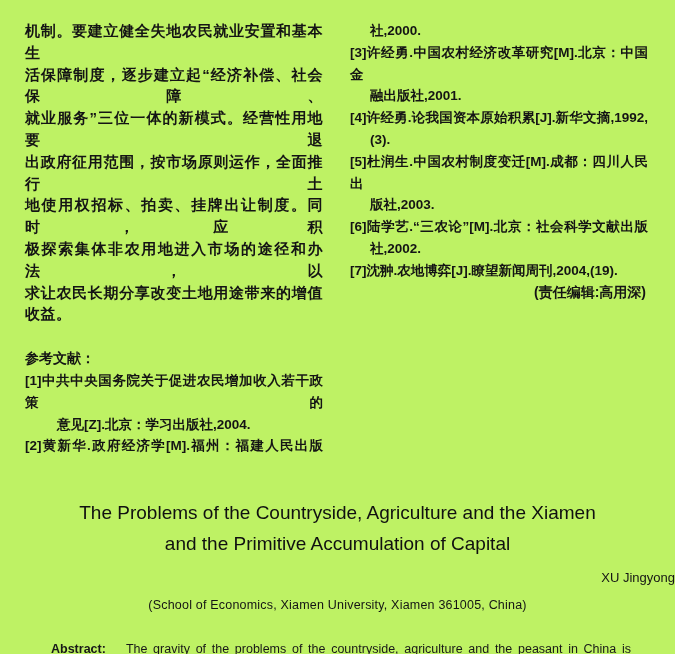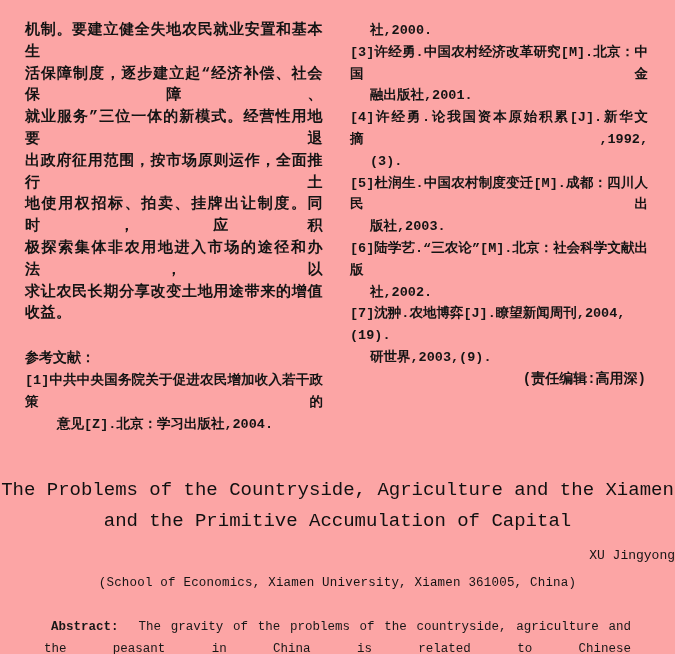--- a/index.html
+++ b/index.html
@@ -1,23 +1,23 @@
 <!DOCTYPE html>
 <html><head>
 <meta charset="utf-8">
 <style>
   html, body { margin: 0; padding: 0; }
   body { background: #ffffff; }
   .page {
     position: relative;
     width: 675px;
     height: 654px;
-    background: #fca5a5;
+    background: #bef264;
     color: #141414;
-    font-family: Liberation Mono, monospace;
+    font-family: Liberation Sans, sans-serif;
     overflow: hidden;
     box-sizing: border-box;
   }
   .top-section {
     display: flex;
     padding: 20px 25px 0 25px;
     gap: 27px;
   }
   .col { width: 298px; box-sizing: border-box; }
   .zh-line {
@@ -95,34 +95,34 @@
       <div class="zh-line jl">出政府征用范围，按市场原则运作，全面推行土</div>
       <div class="zh-line jl">地使用权招标、拍卖、挂牌出让制度。同时，应积</div>
       <div class="zh-line jl">极探索集体非农用地进入市场的途径和办法，以</div>
       <div class="zh-line jl">求让农民长期分享改变土地用途带来的增值</div>
       <div class="zh-line">收益。</div>
 
       <div class="refs-heading">参考文献：</div>
 
       <div class="ref-line jl">[1]中共中央国务院关于促进农民增加收入若干政策的</div>
       <div class="ref-line indent-l">意见[Z].北京：学习出版社,2004.</div>
+      <div class="ref-line jl">[2]黄新华.政府经济学[M].福州：福建人民出版</div>
     </div>
 
     <div class="col">
       <div class="ref-line indent-r">社,2000.</div>
       <div class="ref-line jl">[3]许经勇.中国农村经济改革研究[M].北京：中国金</div>
       <div class="ref-line indent-r">融出版社,2001.</div>
       <div class="ref-line jl">[4]许经勇.论我国资本原始积累[J].新华文摘,1992,</div>
       <div class="ref-line indent-r">(3).</div>
       <div class="ref-line jl">[5]杜润生.中国农村制度变迁[M].成都：四川人民出</div>
       <div class="ref-line indent-r">版社,2003.</div>
       <div class="ref-line jl">[6]陆学艺.“三农论”[M].北京：社会科学文献出版</div>
       <div class="ref-line indent-r">社,2002.</div>
       <div class="ref-line">[7]沈翀.农地博弈[J].瞭望新闻周刊,2004,(19).</div>
-      <div class="ref-line indent-r">研世界,2003,(9).</div>
       <div class="editor-line">(责任编辑:高用深)</div>
     </div>
 
   </div>
 
   <div class="english-section">
 
     <div class="title-en">
       <div>The Problems of the Countryside, Agriculture and the Xiamen</div>
       <div>and the Primitive Accumulation of Capital</div>

